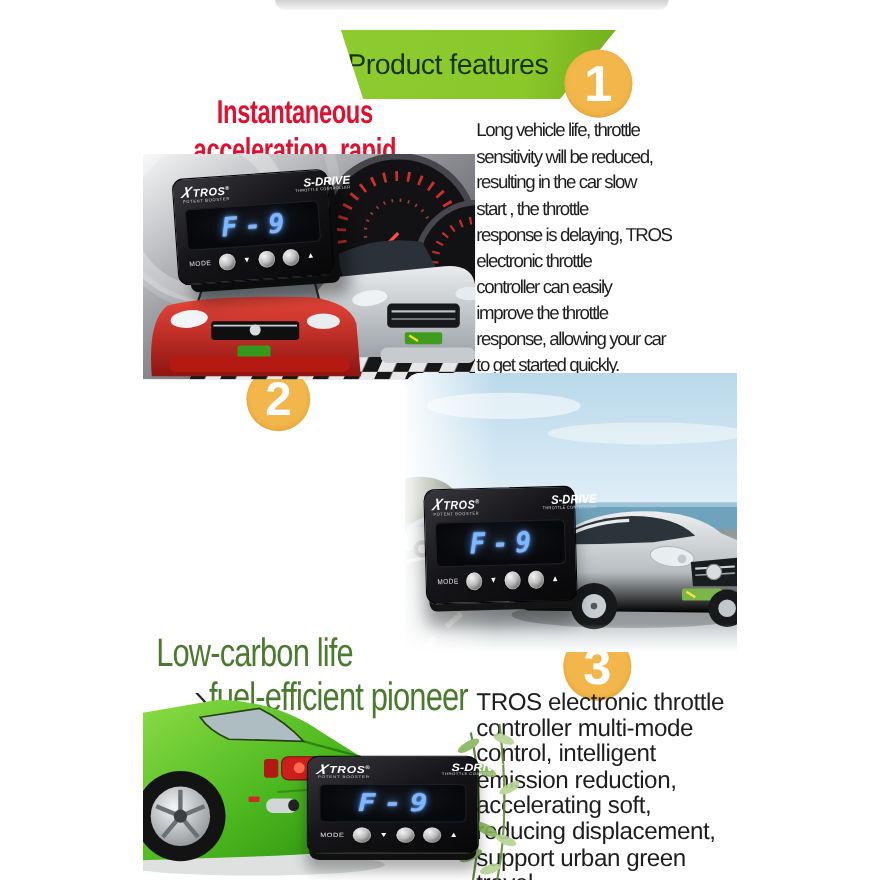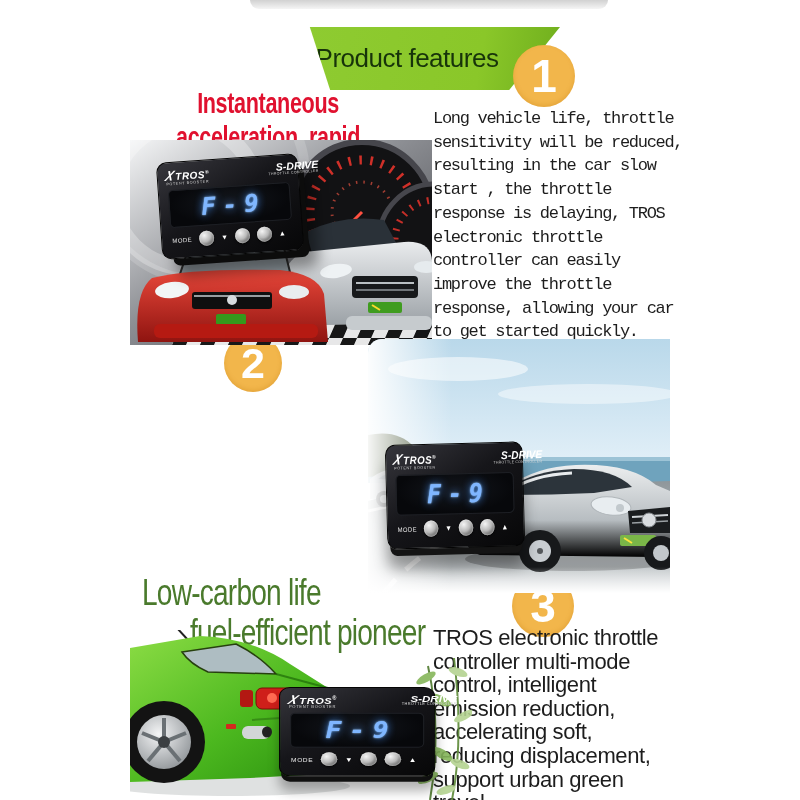--- a/index.html
+++ b/index.html
@@ -31,21 +31,21 @@
   .h2{left:356px;top:345px;width:324px;text-align:center;font-size:37px;line-height:44px;
     font-weight:700;color:#e2204a;white-space:pre-line;
     text-shadow:0 0 6px rgba(255,255,255,.85),0 1px 0 rgba(176,10,45,.5);}
   .h3-line{color:#4a7a2c;font-size:36px;font-weight:400;transform:scaleX(.78);
     transform-origin:left top;letter-spacing:-1px;white-space:nowrap;}
   .h3a{left:142px;top:572px;}
   .h3b{left:190px;top:612px;}
 
   
   .para{white-space:pre-line;color:#1d1d1d;}
-  .para1{left:433px;top:107px;font-family:Liberation Mono, monospace;font-size:17px;
+  .para1{left:433px;top:107px;font-family:Liberation Sans, sans-serif;font-size:17px;
     line-height:23.7px;letter-spacing:-1.3px;}
   .para2{left:145px;top:380px;font-size:16.5px;line-height:23.3px;letter-spacing:-.45px;}
   .para3{left:433px;top:626px;font-size:22px;line-height:23.6px;letter-spacing:-.4px;}
 
   
   .montage{overflow:hidden;}
   .montage1{left:130px;top:140px;width:302px;height:205px;}
   .montage2{left:368px;top:339px;width:302px;height:254px;border-top-left-radius:14px;}
   .montage3{left:130px;top:630px;width:342px;height:170px;}
   .montage svg{display:block;}

